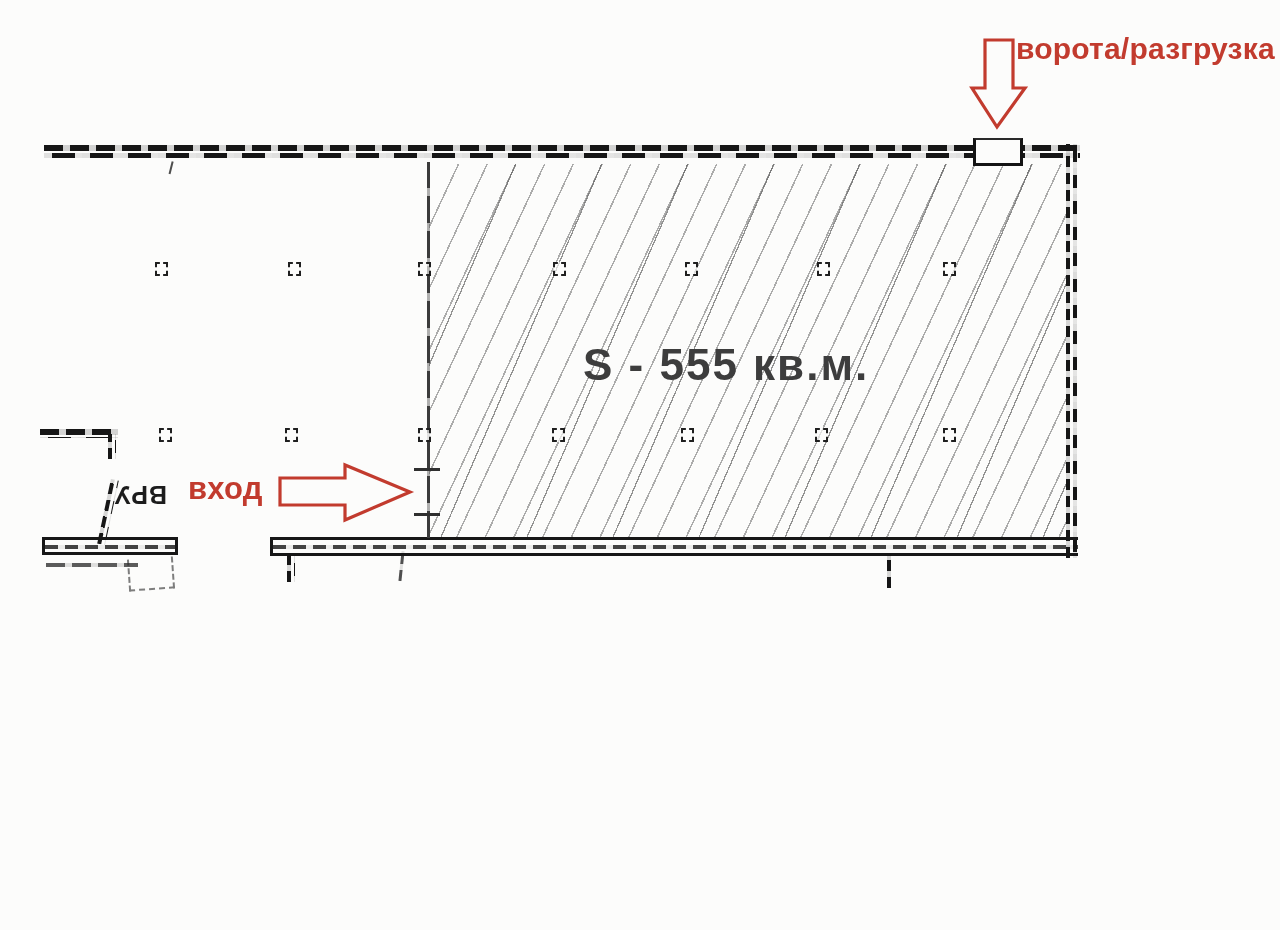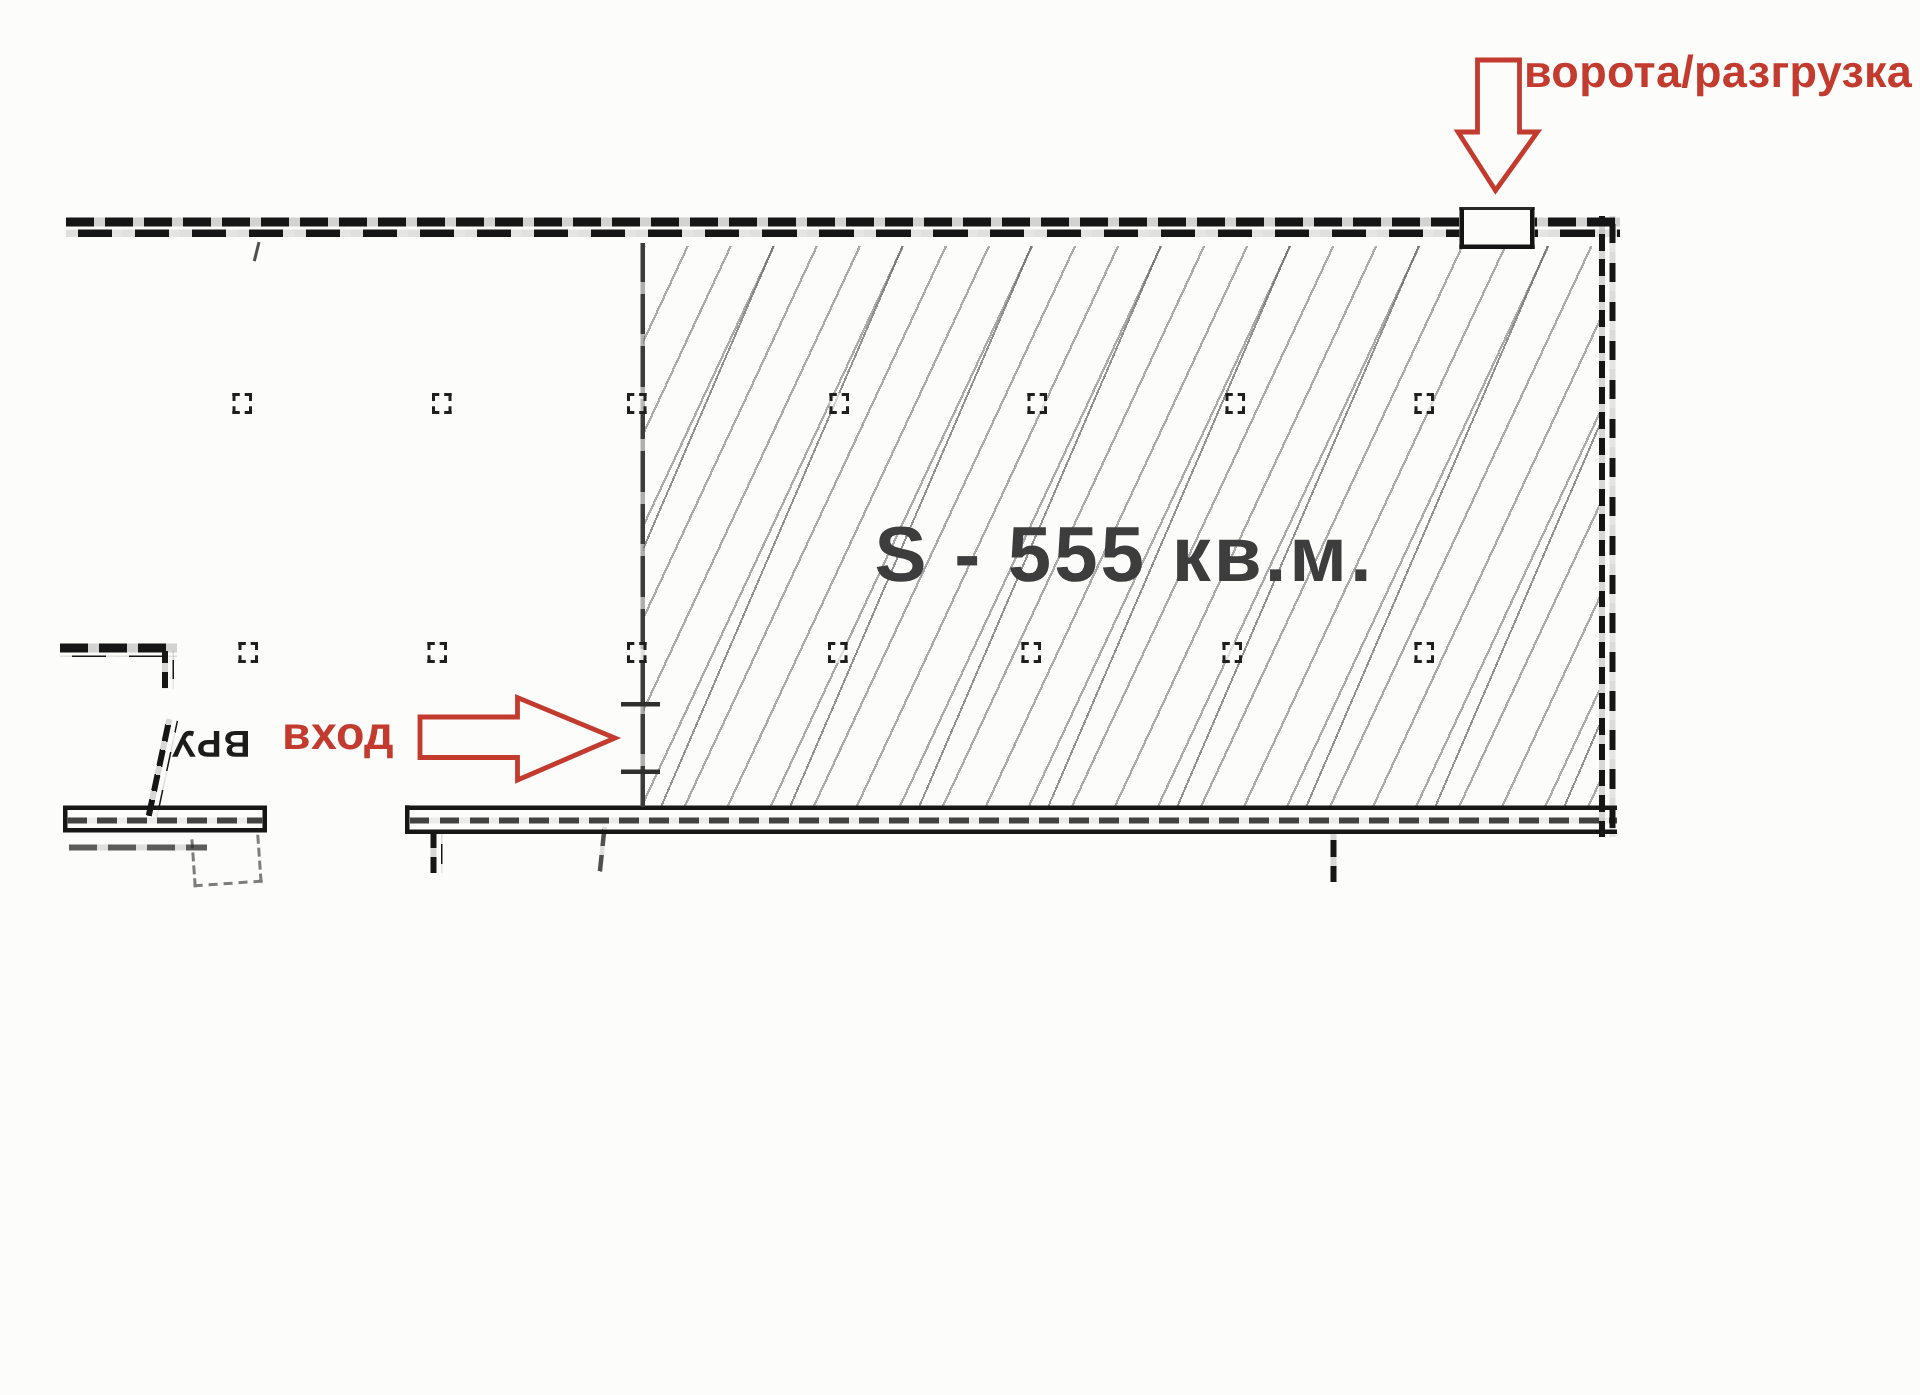--- a/index.html
+++ b/index.html
@@ -78,21 +78,21 @@
   .red-label{
     color:var(--red);
     font-weight:600;
     letter-spacing:.2px;
     white-space:nowrap;
   }
   .gate-label{font-size:30px;}
   .entrance-label{font-size:31px;}
 
   .area-label{
-    font-size:52px;font-weight:bold;color:var(--area-text);
+    font-size:44px;font-weight:bold;color:var(--area-text);
     letter-spacing:2px;white-space:nowrap;
   }
 
   .vru-label{
     font-size:25px;font-weight:bold;color:#1c1c1c;
     transform:rotate(180deg);
     letter-spacing:1px;white-space:nowrap;
   }
 
   .artifact{opacity:.85;}

